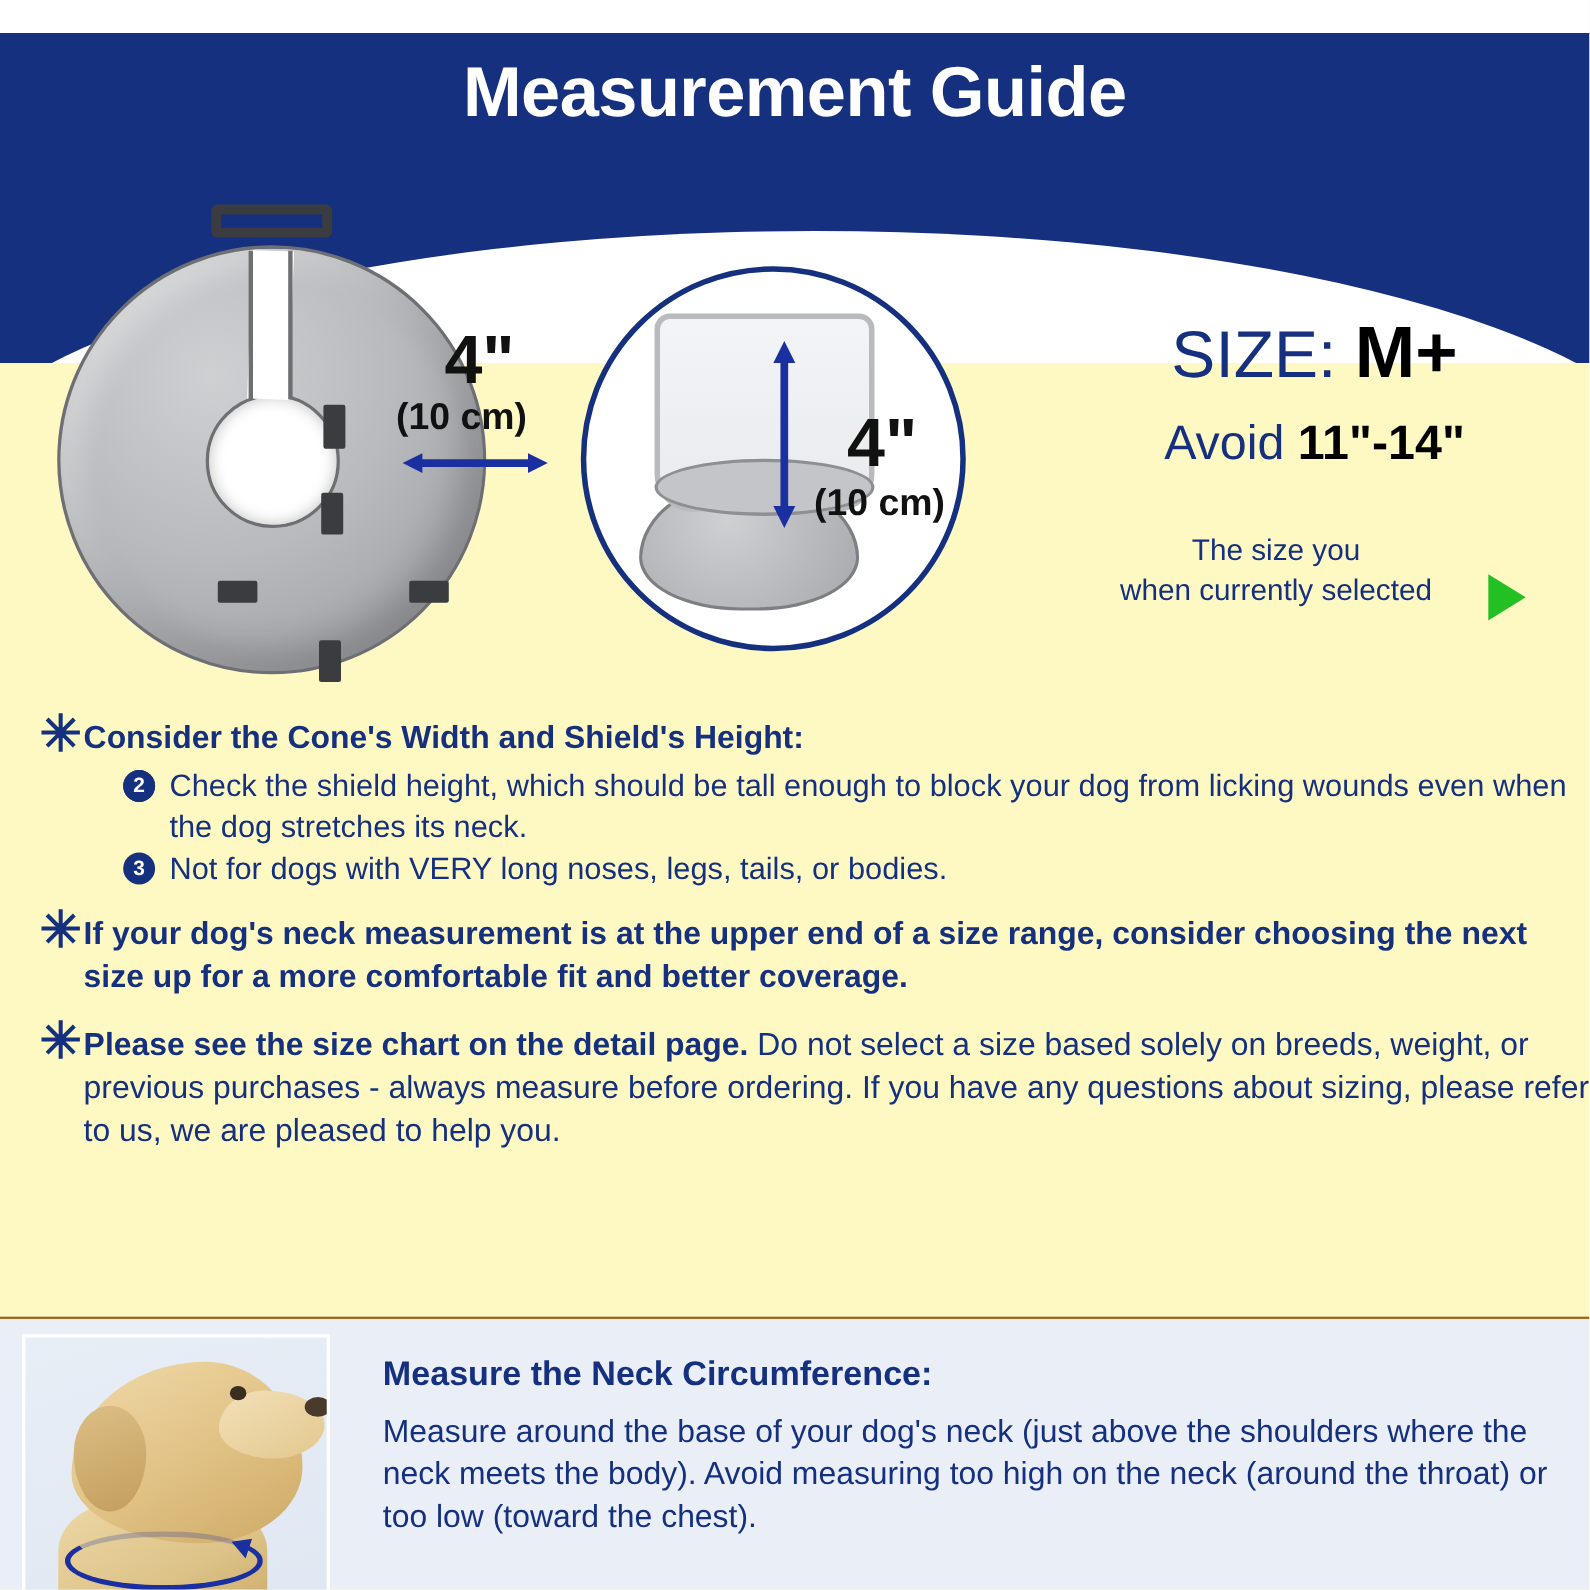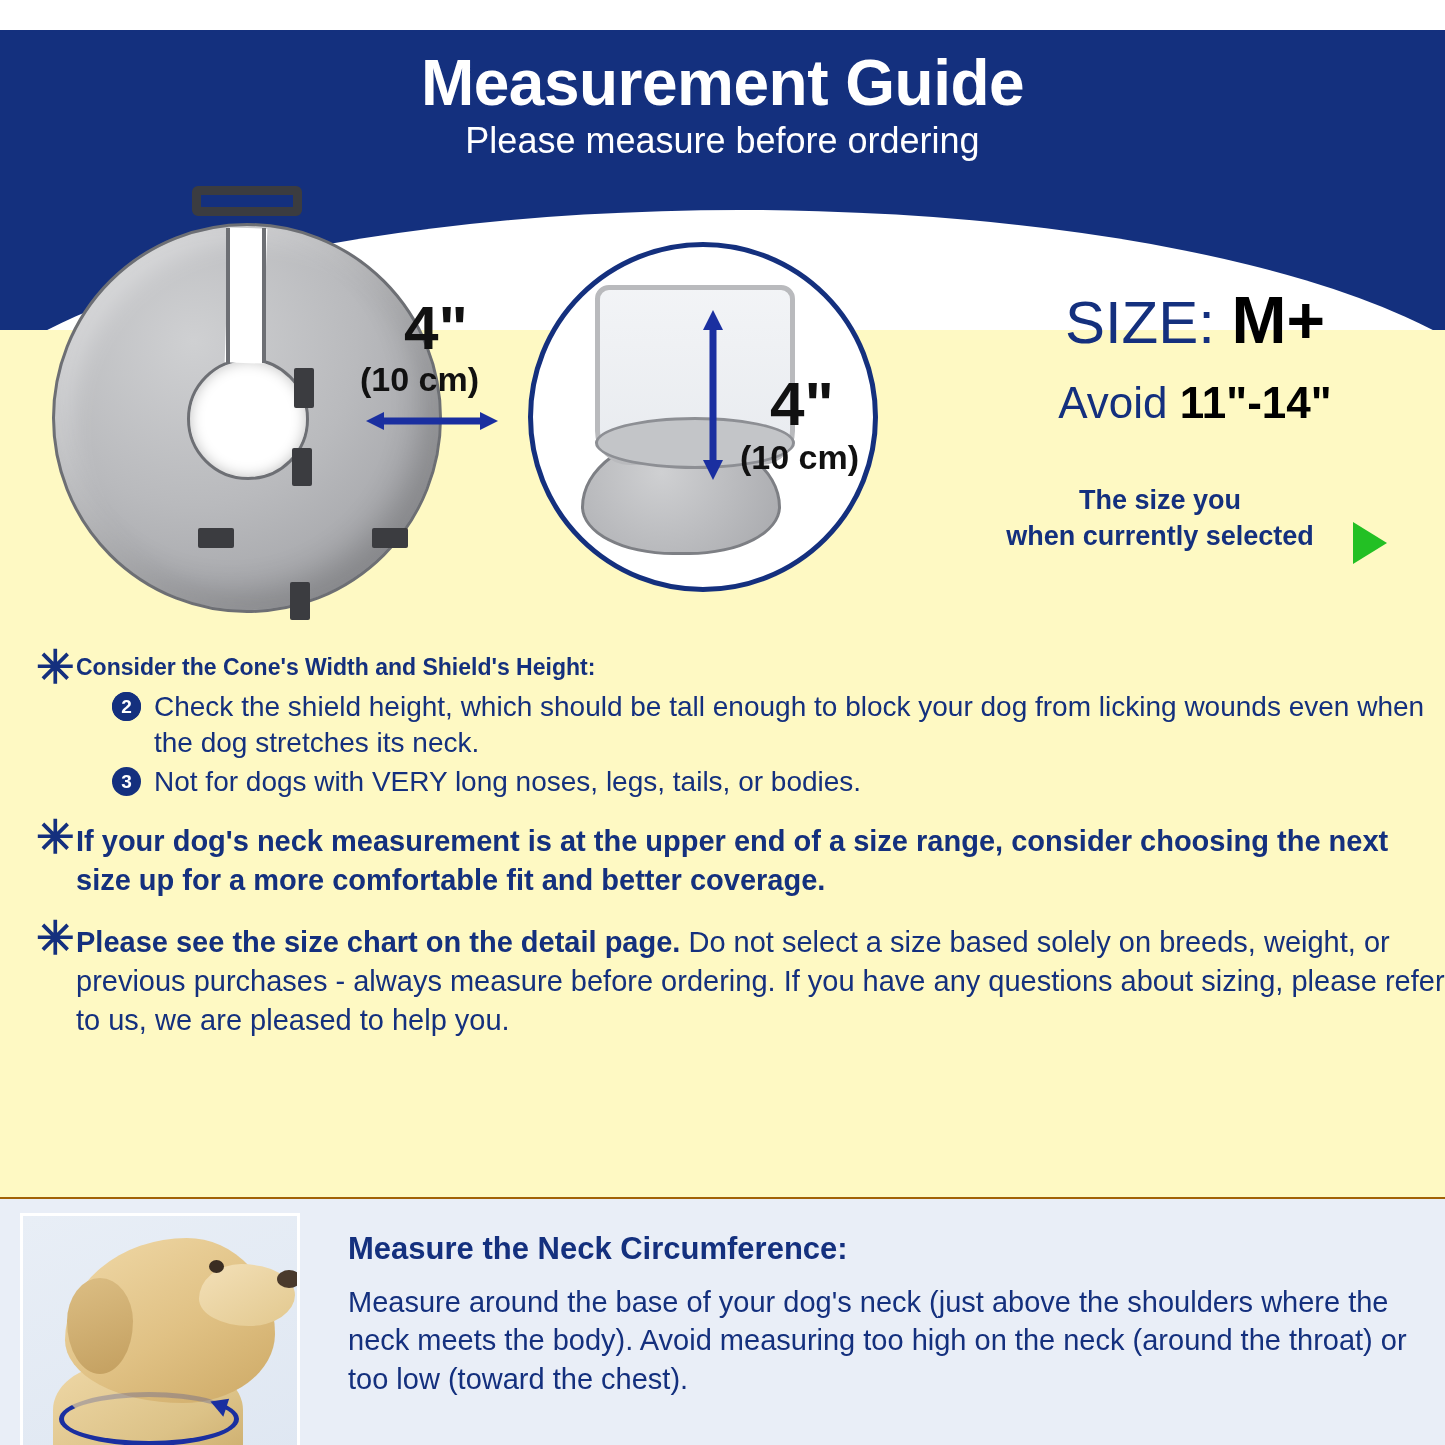--- a/index.html
+++ b/index.html
@@ -193,21 +193,21 @@
     color: #14307e;
     white-space: nowrap;
   }
   .neck-line b { color: #000000; }
   .selected-note {
     position: absolute;
     left: 930px; top: 332px;
     width: 460px;
     text-align: center;
     font-size: 27px;
-    font-weight: bold;
+    font-weight: normal;
     color: #14307e;
     line-height: 1.35;
   }
   .green-arrow {
     position: absolute;
     left: 1353px; top: 372px;
     width: 0; height: 0;
     border-left: 34px solid #23c024;
     border-top: 21px solid transparent;
     border-bottom: 21px solid transparent;
@@ -223,21 +223,21 @@
   .star {
     position: absolute;
     left: 36px; top: -8px;
     font-size: 46px;
     color: #14307e;
     font-weight: bold;
     line-height: 1;
   }
   .note-head {
     margin-left: 40px;
-    font-size: 23px;
+    font-size: 29px;
     font-weight: bold;
     color: #14307e;
     line-height: 1.35;
   }
   .sub-list { margin: 6px 0 0 76px; }
   .sub-item {
     position: relative;
     padding-left: 42px;
     font-size: 28px;
     color: #14307e;
@@ -355,21 +355,20 @@
     line-height: 1.32;
   }
 </style>
 </head>
 <body>
 
 <div class="page">
 
   <div class="header">
     <div class="header-title">Measurement Guide</div>
-    <div class="header-sub">Please measure before ordering</div>
     <div class="header-curve"></div>
   </div>
 
   <div class="hero">
 
     <div class="donut-wrap">
       <div class="donut-outer"></div>
       <div class="donut-hole"></div>
       <div class="donut-gap"></div>
       <div class="donut-gap-edge" style="left:184px;"></div>

